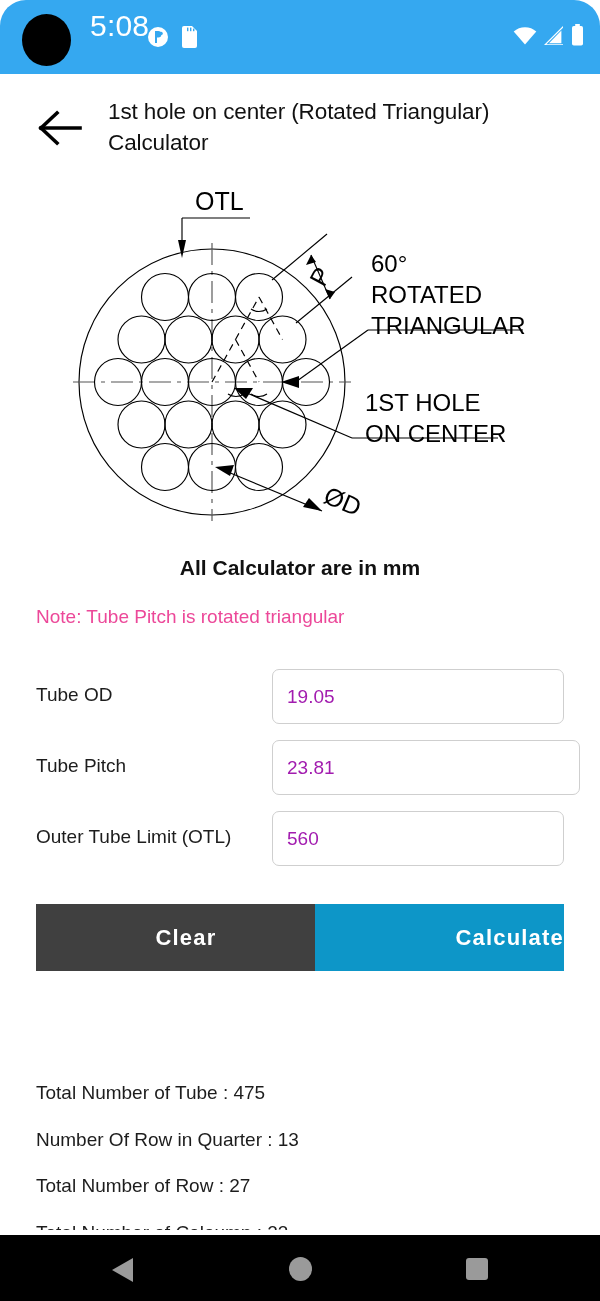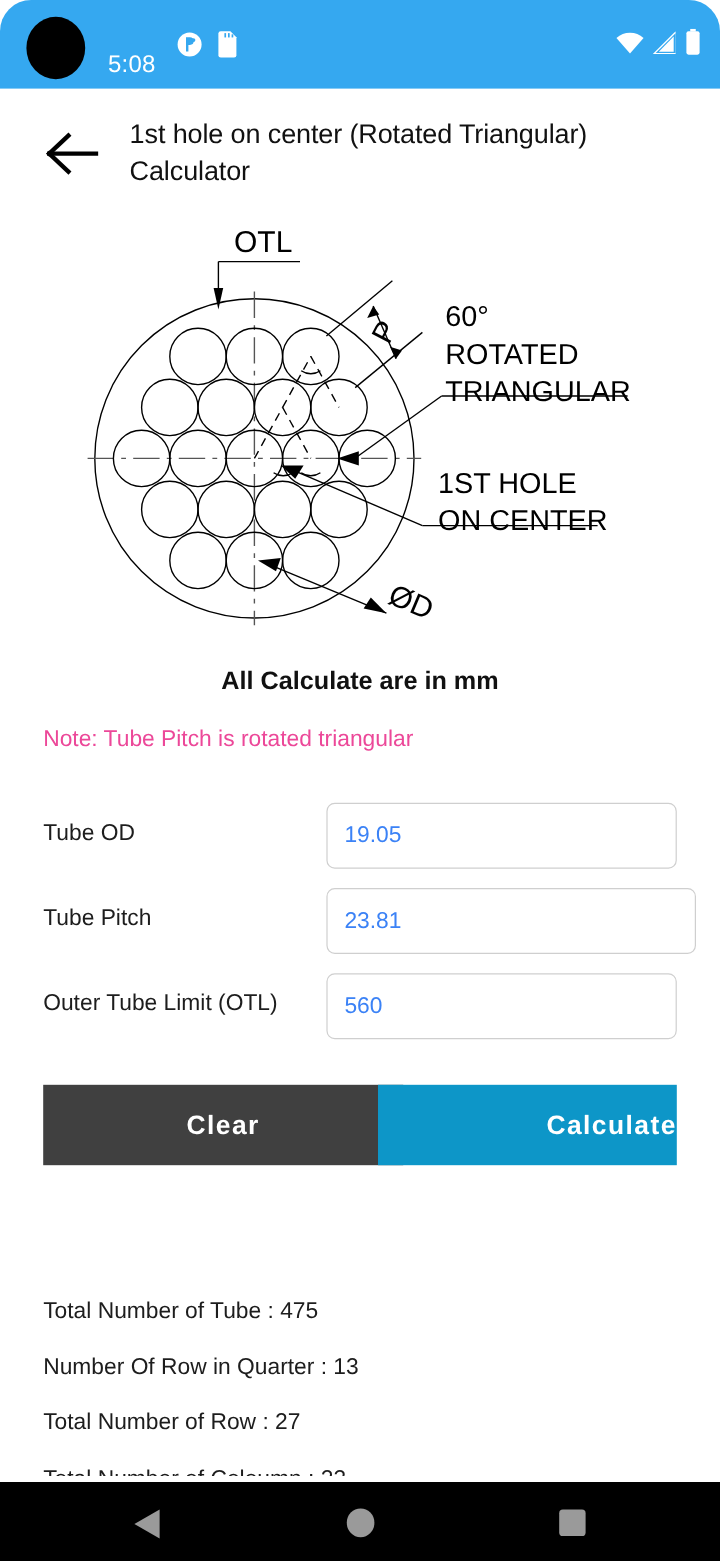--- a/index.html
+++ b/index.html
@@ -26,23 +26,23 @@
   }
   #camera-cutout {
     position: absolute;
     left: 22px; top: 14px;
     width: 49px; height: 52px;
     background: #000000;
     border-radius: 50%;
   }
   #status-time {
     position: absolute;
-    left: 90px; top: 40px;
+    left: 90px; top: 12px;
     color: #ffffff;
-    font-size: 20px;
+    font-size: 30px;
     letter-spacing: 0.2px;
     line-height: 28px;
   }
   .status-ico { position: absolute; top: 25px; }
   #ico-app1 { left: 146px; }
   #ico-sd { left: 180px; }
   #status-right { position: absolute; right: 16px; top: 24px; display: flex; align-items: flex-end; gap: 6px; }
 
   
   #app-bar {
@@ -98,21 +98,21 @@
     font-size: 19px; color: #1d1d1d; white-space: nowrap;
   }
   .field-input {
     position: absolute;
     height: 55px;
     border: 1px solid #cfcfcf;
     border-radius: 7px;
     background: #ffffff;
     font-family: "Liberation Sans", sans-serif;
     font-size: 19px;
-    color: #3b82f6;
+    color: #a21caf;
     padding: 0 14px;
     outline: none;
   }
   #input-od    { left: 272px; width: 292px; }
   #input-pitch { left: 272px; width: 308px; }
   #input-otl   { left: 272px; width: 292px; }
 
   
   .btn {
     position: absolute;
@@ -320,21 +320,21 @@
       <text x="324" y="108" font-family="Liberation Sans, sans-serif" font-size="25" fill="#000000" transform="rotate(-62 324 108)">P</text>
       <text x="371" y="92" font-family="Liberation Sans, sans-serif" font-size="24" fill="#000000">60°</text>
       <text x="371" y="123" font-family="Liberation Sans, sans-serif" font-size="24" fill="#000000">ROTATED</text>
       <text x="371" y="154" font-family="Liberation Sans, sans-serif" font-size="24" fill="#000000">TRIANGULAR</text>
       <text x="365" y="231" font-family="Liberation Sans, sans-serif" font-size="24" fill="#000000">1ST HOLE</text>
       <text x="365" y="262" font-family="Liberation Sans, sans-serif" font-size="24" fill="#000000">ON CENTER</text>
       <text x="322" y="322" font-family="Liberation Sans, sans-serif" font-size="25" fill="#000000" transform="rotate(23 322 322)">ØD</text>
     </svg>
   </div>
 
-  <div id="dim-note">All Calculate are in mm</div>
+  <div id="dim-note">All Calculator are in mm</div>
   <div id="pitch-note">Note: Tube Pitch is rotated triangular</div>
 
   <div class="field-row" id="row-od">
     <label class="field-label">Tube OD</label>
     <input class="field-input" id="input-od" type="text" value="19.05" style="">
   </div>
 
   <div class="field-row" id="row-pitch">
     <label class="field-label">Tube Pitch</label>
     <input class="field-input" id="input-pitch" type="text" value="23.81" style="">

